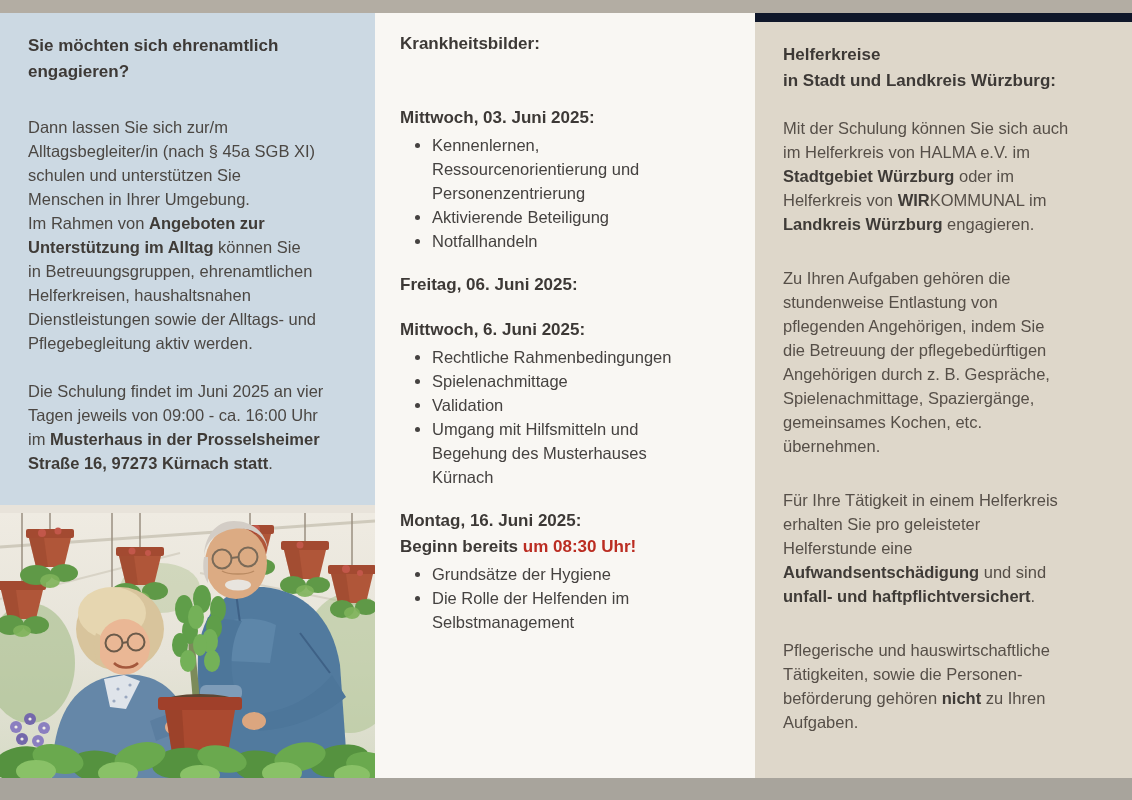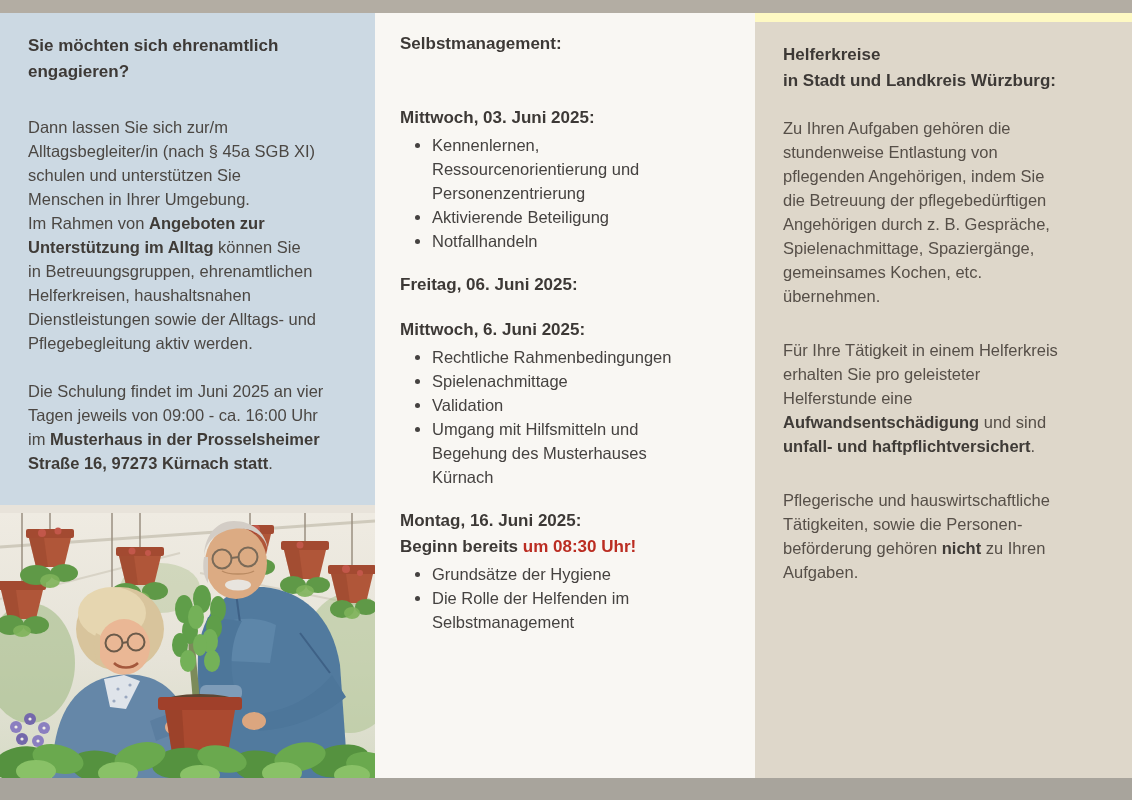--- a/index.html
+++ b/index.html
@@ -1,19 +1,19 @@
 <!DOCTYPE html>
 <html><head>
 <meta charset="utf-8">
 <style>
   html,body{margin:0;padding:0;background:#888;}
   .page{
     position:relative;width:1132px;height:800px;overflow:hidden;
     font-family:"Liberation Sans","DejaVu Sans",sans-serif;
-    background:#fef9c3;
+    background:#0f172a;
   }
   .bar{position:absolute;left:0;width:1132px;}
   .top-bar{top:0;height:13px;background:var(--top-bar);}
   .bottom-bar{top:778px;height:22px;background:var(--bottom-bar);}
   .panel{position:absolute;box-sizing:border-box;}
   .panel-left{left:0;top:13px;width:375px;height:492px;background:var(--left-bg);padding:20px 14px 0 28px;}
   .gap-strip{left:0;top:505px;width:375px;height:8px;background:var(--gap-bg);}
   .photo-wrap{left:0;top:513px;width:375px;height:265px;}
   .photo-wrap svg{display:block;width:100%;height:100%;}
   .panel-mid{left:375px;top:13px;width:380px;height:765px;background:var(--mid-bg);padding:18px 14px 0 25px;}
@@ -250,21 +250,21 @@
         <ellipse cx="36" cy="258" rx="20" ry="11"></ellipse>
           <ellipse cx="118" cy="260" rx="20" ry="11"></ellipse>
         <ellipse cx="200" cy="262" rx="20" ry="10"></ellipse>
           <ellipse cx="282" cy="260" rx="20" ry="11"></ellipse>
         <ellipse cx="352" cy="262" rx="18" ry="10"></ellipse>
       </g>
     </svg>
   </div>
 
   <div class="panel panel-mid">
-    <h2 class="heading">Selbstmanagement:</h2>
+    <h2 class="heading">Krankheitsbilder:</h2>
     <div>
         <div class="session">
           <h3 class="session-title">Mittwoch, 03. Juni 2025:</h3>
           <ul>
             <li>Kennenlernen,
 Ressourcenorientierung und
 Personenzentrierung</li>
             <li>Aktivierende Beteiligung</li>
             <li>Notfallhandeln</li>
           </ul>
@@ -292,20 +292,25 @@
 Selbstmanagement</li>
           </ul>
         </div>
       </div>
   </div>
 
   <div class="panel panel-right">
     <h2 class="heading">Helferkreise
 in Stadt und Landkreis Würzburg:</h2>
     <div>
+        <p class="para"><span>Mit der Schulung können Sie sich auch
+im Helferkreis von HALMA e.V. im
+</span><span class="b">Stadtgebiet Würzburg</span><span> oder im
+Helferkreis von </span><span class="b">WIR</span><span>KOMMUNAL im
+</span><span class="b">Landkreis Würzburg</span><span> engagieren.</span></p>
         <p class="para"><span>Zu Ihren Aufgaben gehören die
 stundenweise Entlastung von
 pflegenden Angehörigen, indem Sie
 die Betreuung der pflegebedürftigen
 Angehörigen durch z. B. Gespräche,
 Spielenachmittage, Spaziergänge,
 gemeinsames Kochen, etc.
 übernehmen.</span></p>
         <p class="para"><span>Für Ihre Tätigkeit in einem Helferkreis
 erhalten Sie pro geleisteter

